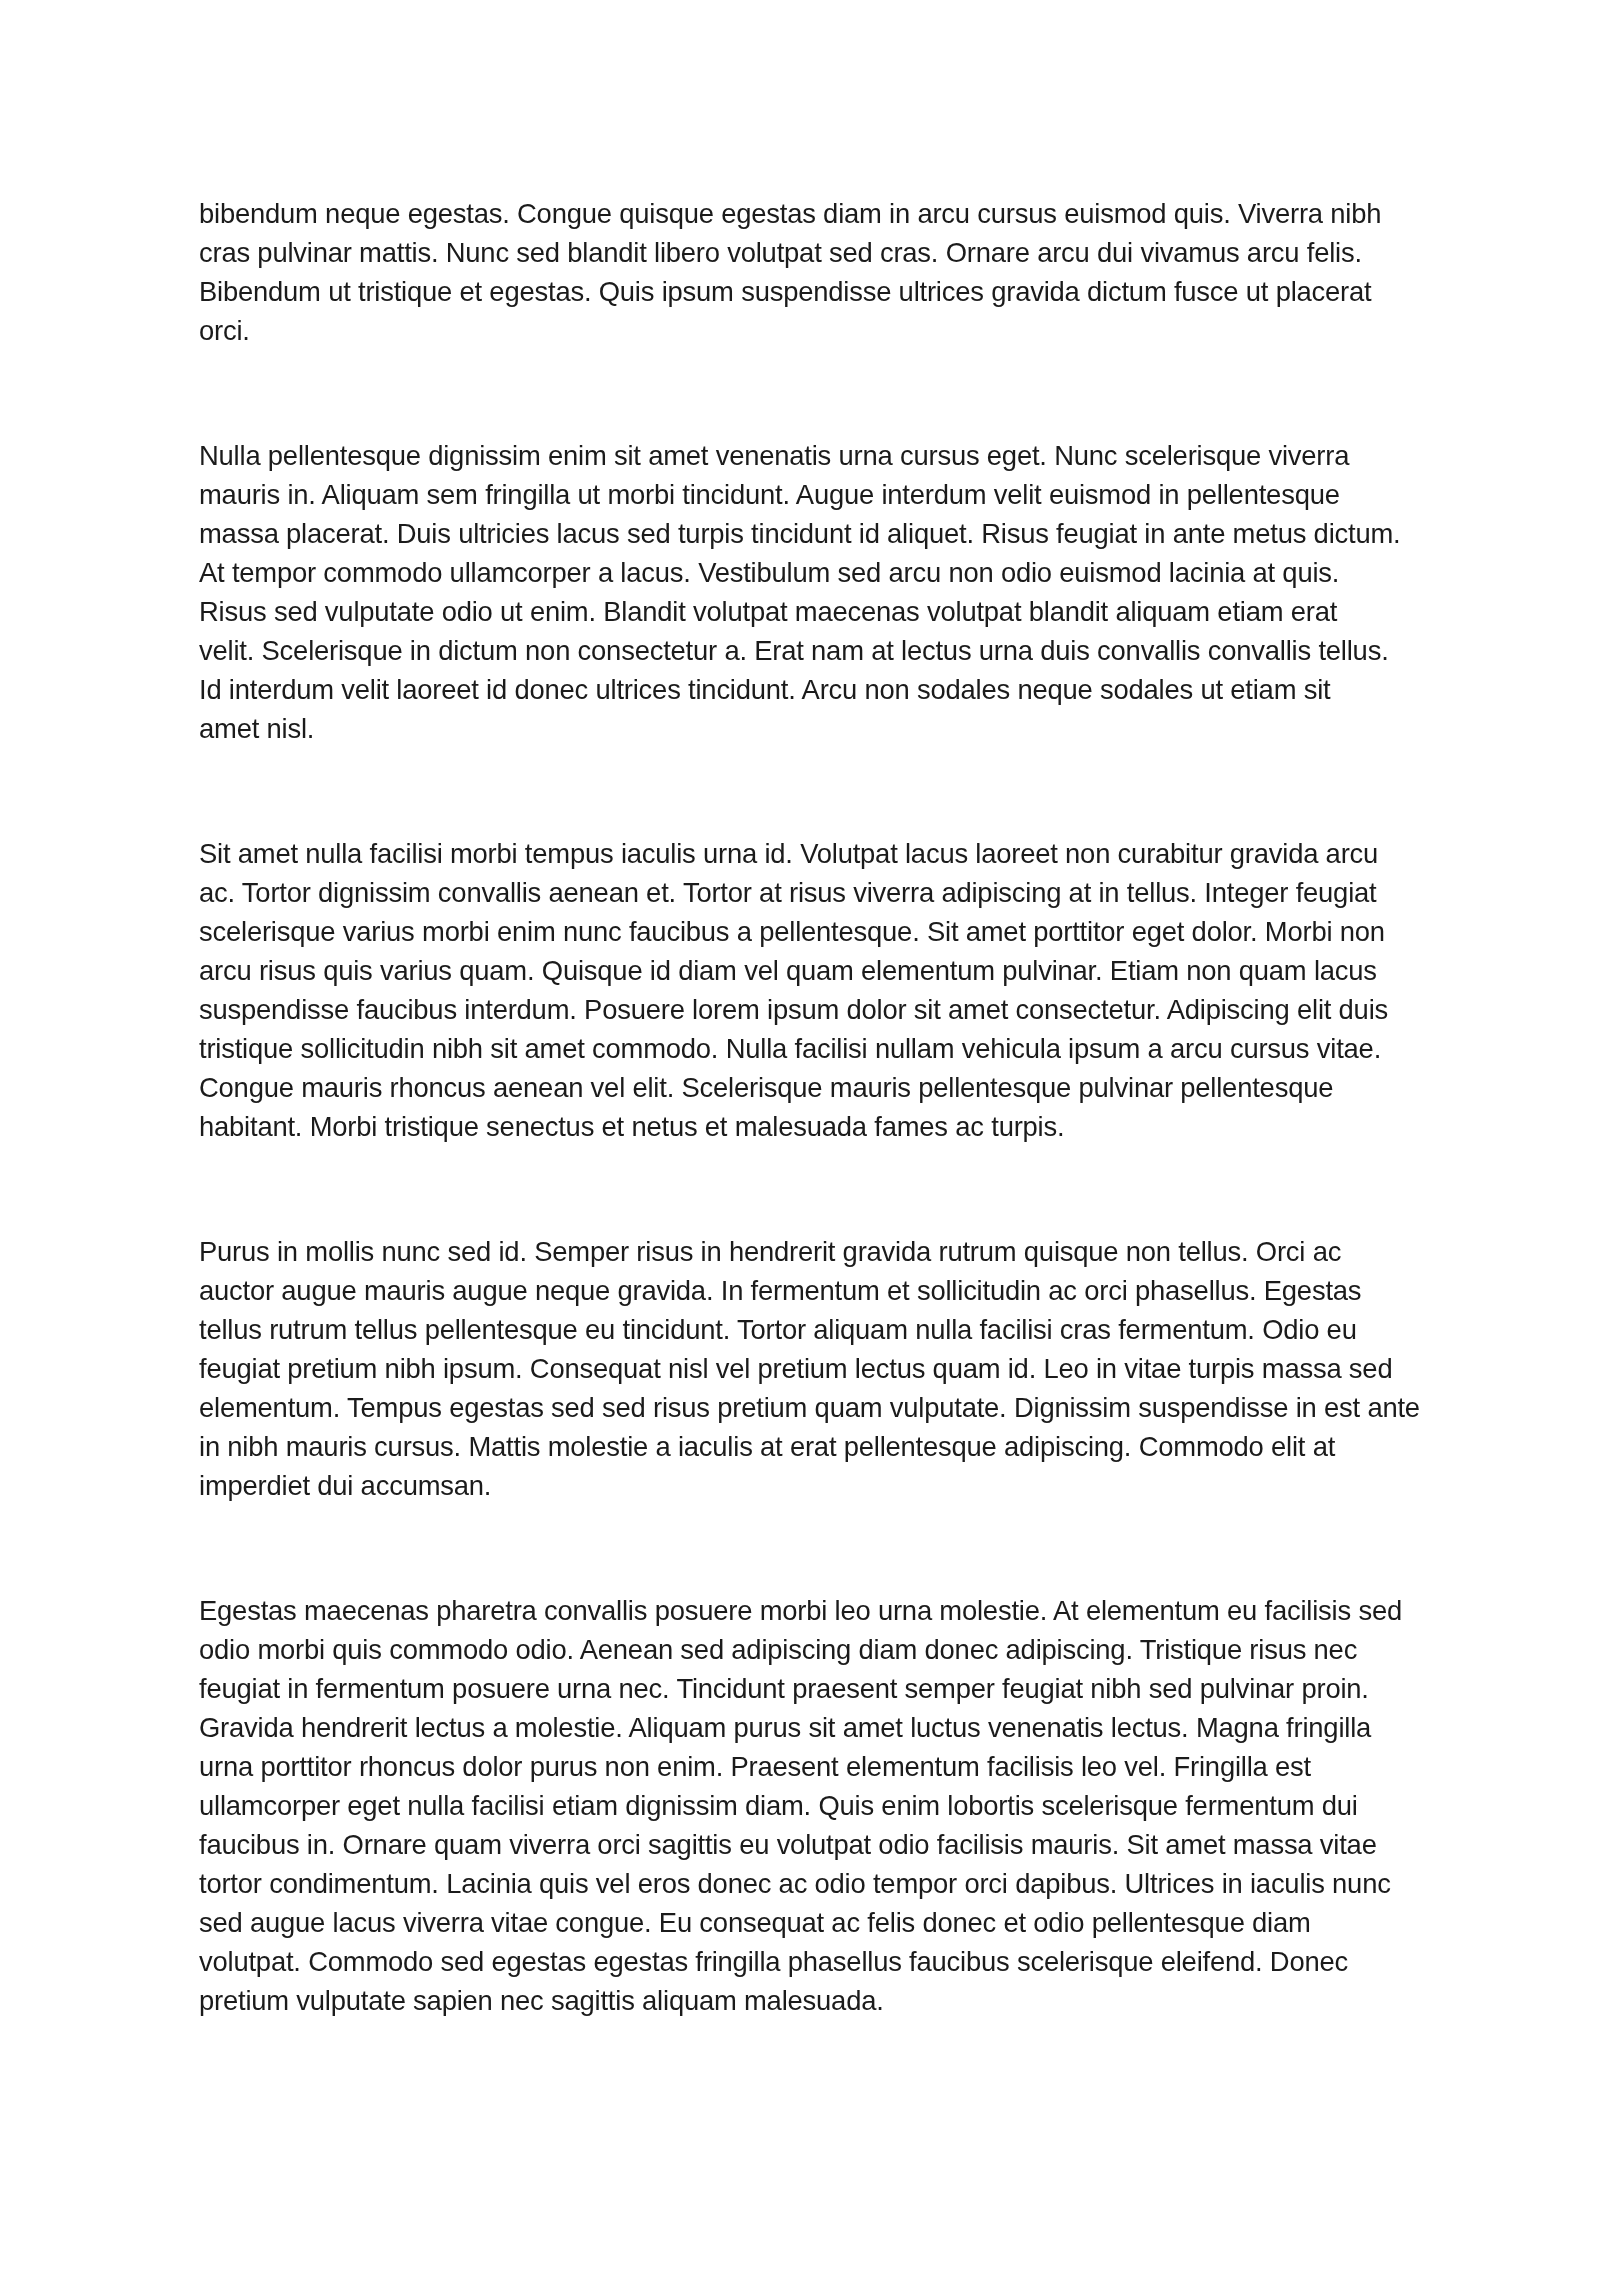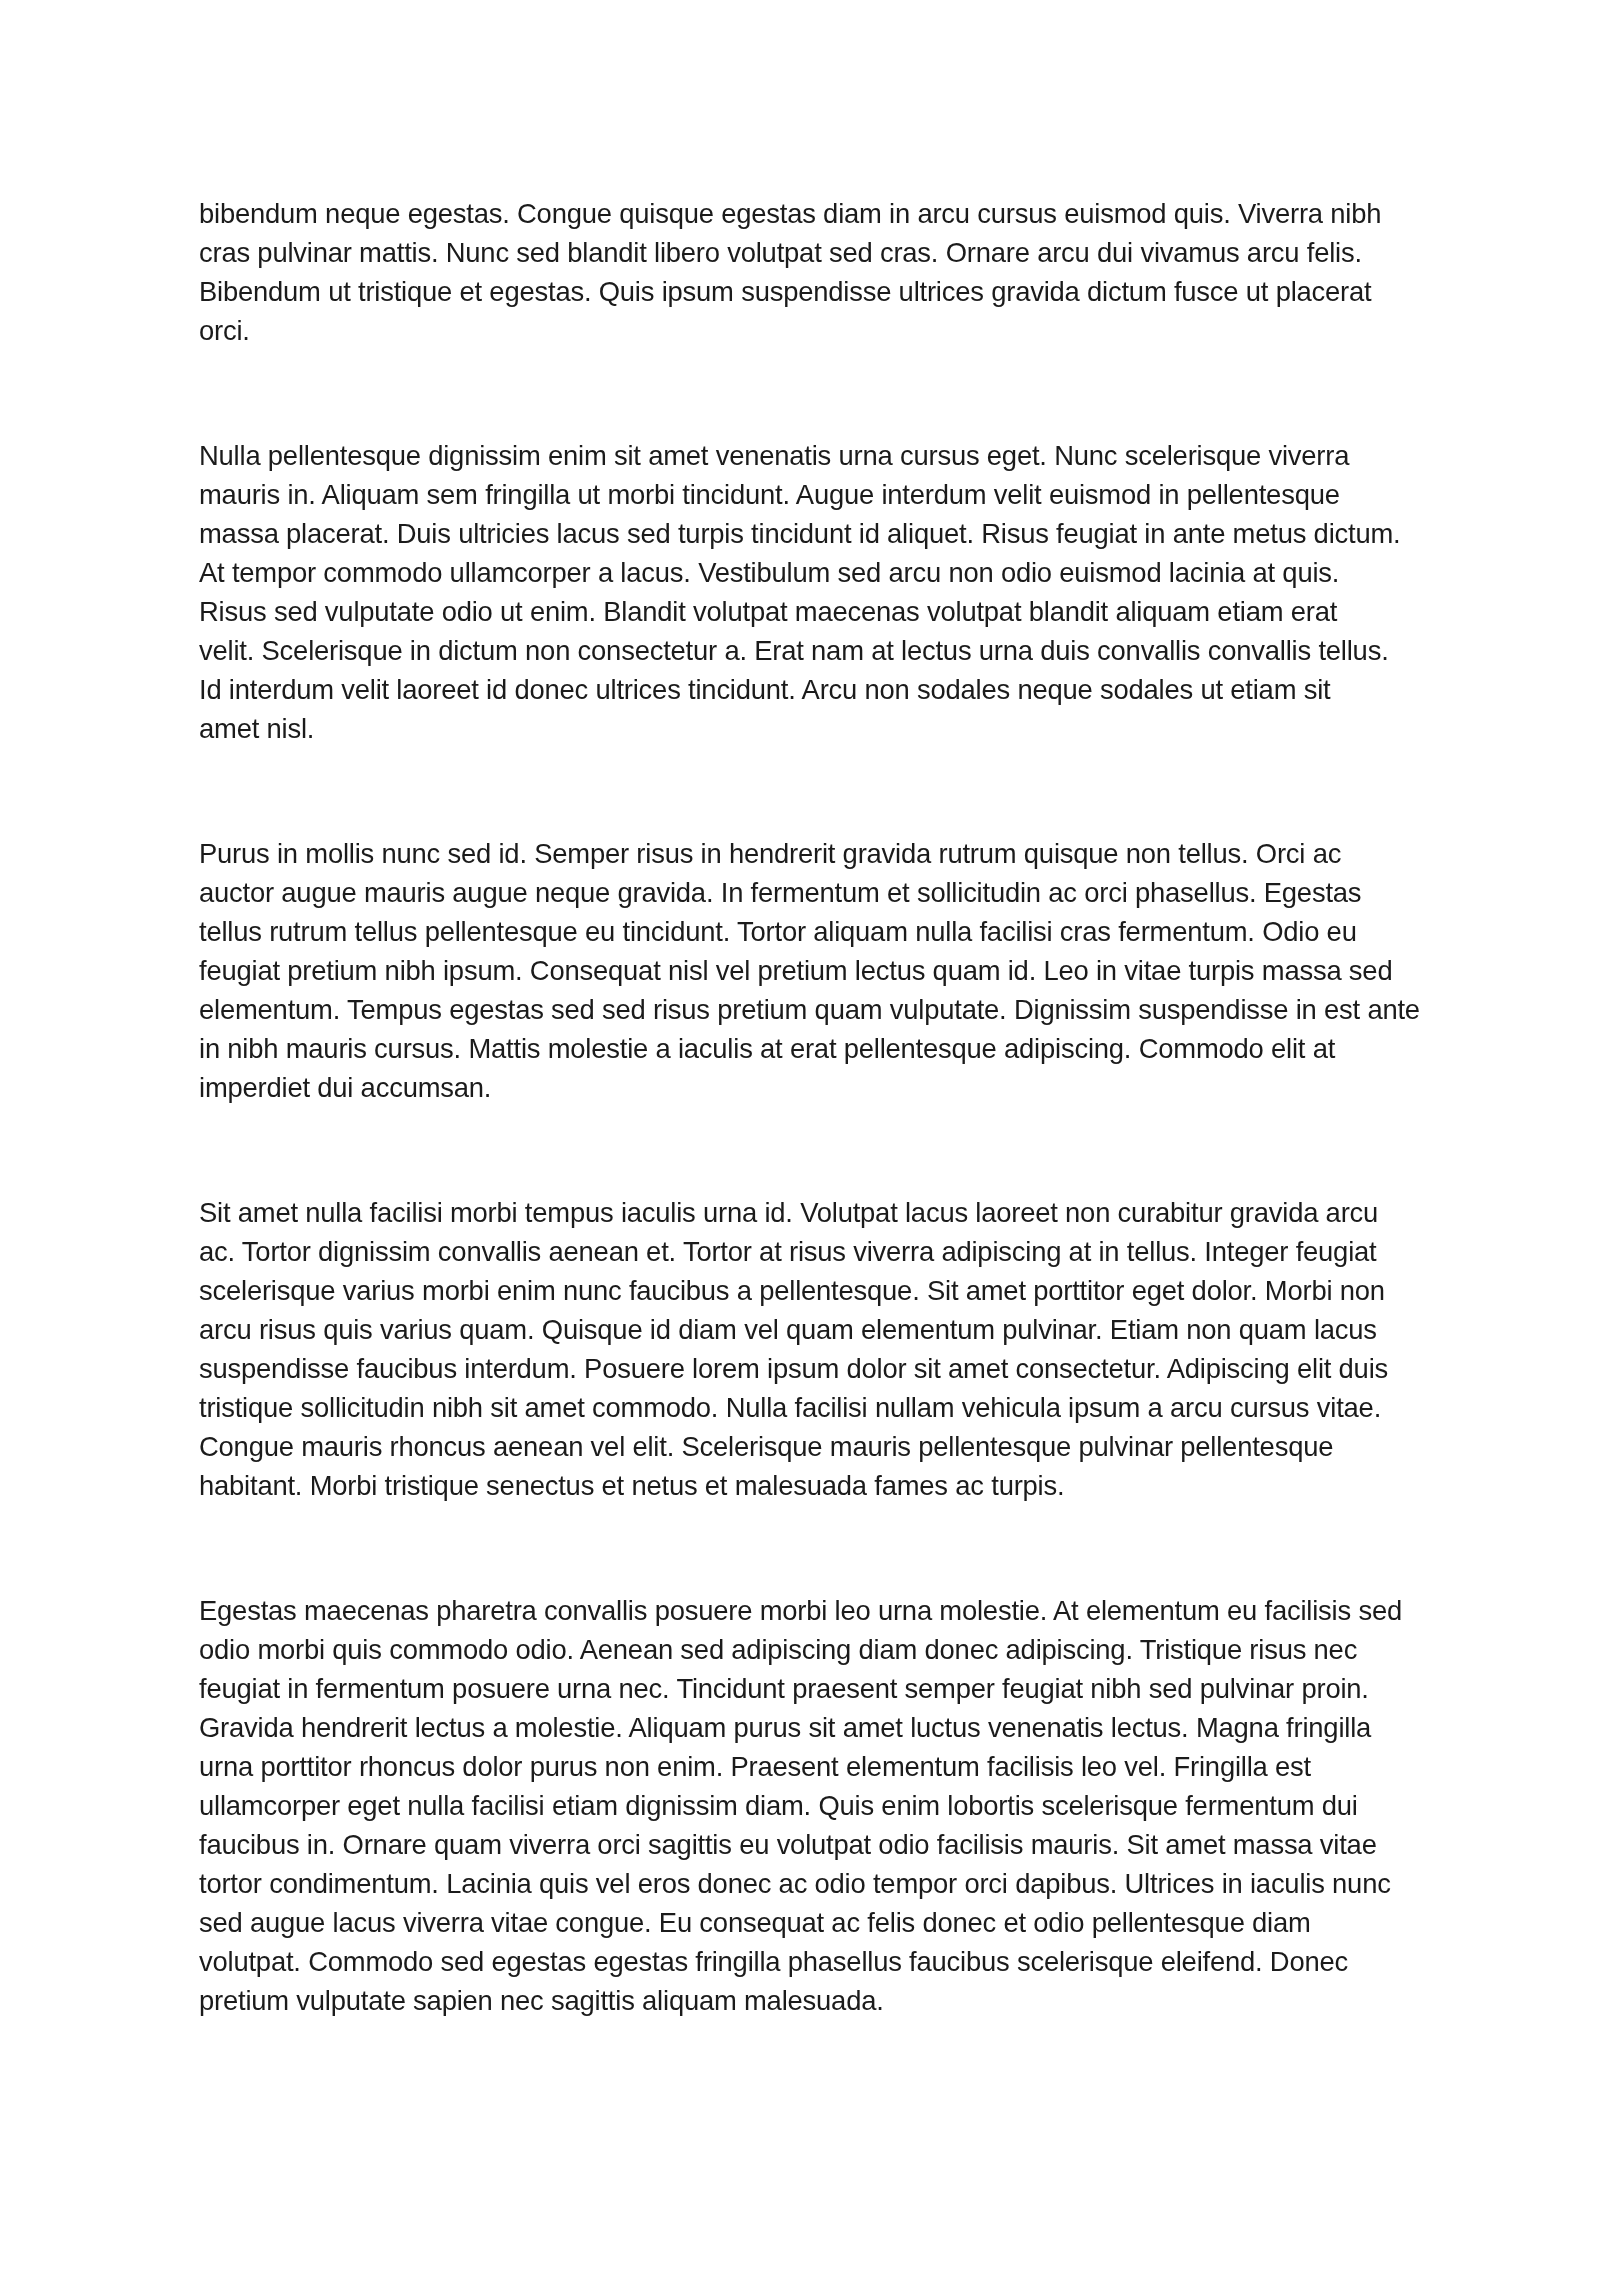--- a/index.html
+++ b/index.html
@@ -45,35 +45,35 @@
 Bibendum ut tristique et egestas. Quis ipsum suspendisse ultrices gravida dictum fusce ut placerat
 orci.</p>
   <p>Nulla pellentesque dignissim enim sit amet venenatis urna cursus eget. Nunc scelerisque viverra
 mauris in. Aliquam sem fringilla ut morbi tincidunt. Augue interdum velit euismod in pellentesque
 massa placerat. Duis ultricies lacus sed turpis tincidunt id aliquet. Risus feugiat in ante metus dictum.
 At tempor commodo ullamcorper a lacus. Vestibulum sed arcu non odio euismod lacinia at quis.
 Risus sed vulputate odio ut enim. Blandit volutpat maecenas volutpat blandit aliquam etiam erat
 velit. Scelerisque in dictum non consectetur a. Erat nam at lectus urna duis convallis convallis tellus.
 Id interdum velit laoreet id donec ultrices tincidunt. Arcu non sodales neque sodales ut etiam sit
 amet nisl.</p>
-  <p>Purus in mollis nunc sed id. Semper risus in hendrerit gravida rutrum quisque non tellus. Orci ac
-auctor augue mauris augue neque gravida. In fermentum et sollicitudin ac orci phasellus. Egestas
-tellus rutrum tellus pellentesque eu tincidunt. Tortor aliquam nulla facilisi cras fermentum. Odio eu
-feugiat pretium nibh ipsum. Consequat nisl vel pretium lectus quam id. Leo in vitae turpis massa sed
-elementum. Tempus egestas sed sed risus pretium quam vulputate. Dignissim suspendisse in est ante
-in nibh mauris cursus. Mattis molestie a iaculis at erat pellentesque adipiscing. Commodo elit at
-imperdiet dui accumsan.</p>
   <p>Sit amet nulla facilisi morbi tempus iaculis urna id. Volutpat lacus laoreet non curabitur gravida arcu
 ac. Tortor dignissim convallis aenean et. Tortor at risus viverra adipiscing at in tellus. Integer feugiat
 scelerisque varius morbi enim nunc faucibus a pellentesque. Sit amet porttitor eget dolor. Morbi non
 arcu risus quis varius quam. Quisque id diam vel quam elementum pulvinar. Etiam non quam lacus
 suspendisse faucibus interdum. Posuere lorem ipsum dolor sit amet consectetur. Adipiscing elit duis
 tristique sollicitudin nibh sit amet commodo. Nulla facilisi nullam vehicula ipsum a arcu cursus vitae.
 Congue mauris rhoncus aenean vel elit. Scelerisque mauris pellentesque pulvinar pellentesque
 habitant. Morbi tristique senectus et netus et malesuada fames ac turpis.</p>
+  <p>Purus in mollis nunc sed id. Semper risus in hendrerit gravida rutrum quisque non tellus. Orci ac
+auctor augue mauris augue neque gravida. In fermentum et sollicitudin ac orci phasellus. Egestas
+tellus rutrum tellus pellentesque eu tincidunt. Tortor aliquam nulla facilisi cras fermentum. Odio eu
+feugiat pretium nibh ipsum. Consequat nisl vel pretium lectus quam id. Leo in vitae turpis massa sed
+elementum. Tempus egestas sed sed risus pretium quam vulputate. Dignissim suspendisse in est ante
+in nibh mauris cursus. Mattis molestie a iaculis at erat pellentesque adipiscing. Commodo elit at
+imperdiet dui accumsan.</p>
   <p>Egestas maecenas pharetra convallis posuere morbi leo urna molestie. At elementum eu facilisis sed
 odio morbi quis commodo odio. Aenean sed adipiscing diam donec adipiscing. Tristique risus nec
 feugiat in fermentum posuere urna nec. Tincidunt praesent semper feugiat nibh sed pulvinar proin.
 Gravida hendrerit lectus a molestie. Aliquam purus sit amet luctus venenatis lectus. Magna fringilla
 urna porttitor rhoncus dolor purus non enim. Praesent elementum facilisis leo vel. Fringilla est
 ullamcorper eget nulla facilisi etiam dignissim diam. Quis enim lobortis scelerisque fermentum dui
 faucibus in. Ornare quam viverra orci sagittis eu volutpat odio facilisis mauris. Sit amet massa vitae
 tortor condimentum. Lacinia quis vel eros donec ac odio tempor orci dapibus. Ultrices in iaculis nunc
 sed augue lacus viverra vitae congue. Eu consequat ac felis donec et odio pellentesque diam
 volutpat. Commodo sed egestas egestas fringilla phasellus faucibus scelerisque eleifend. Donec

